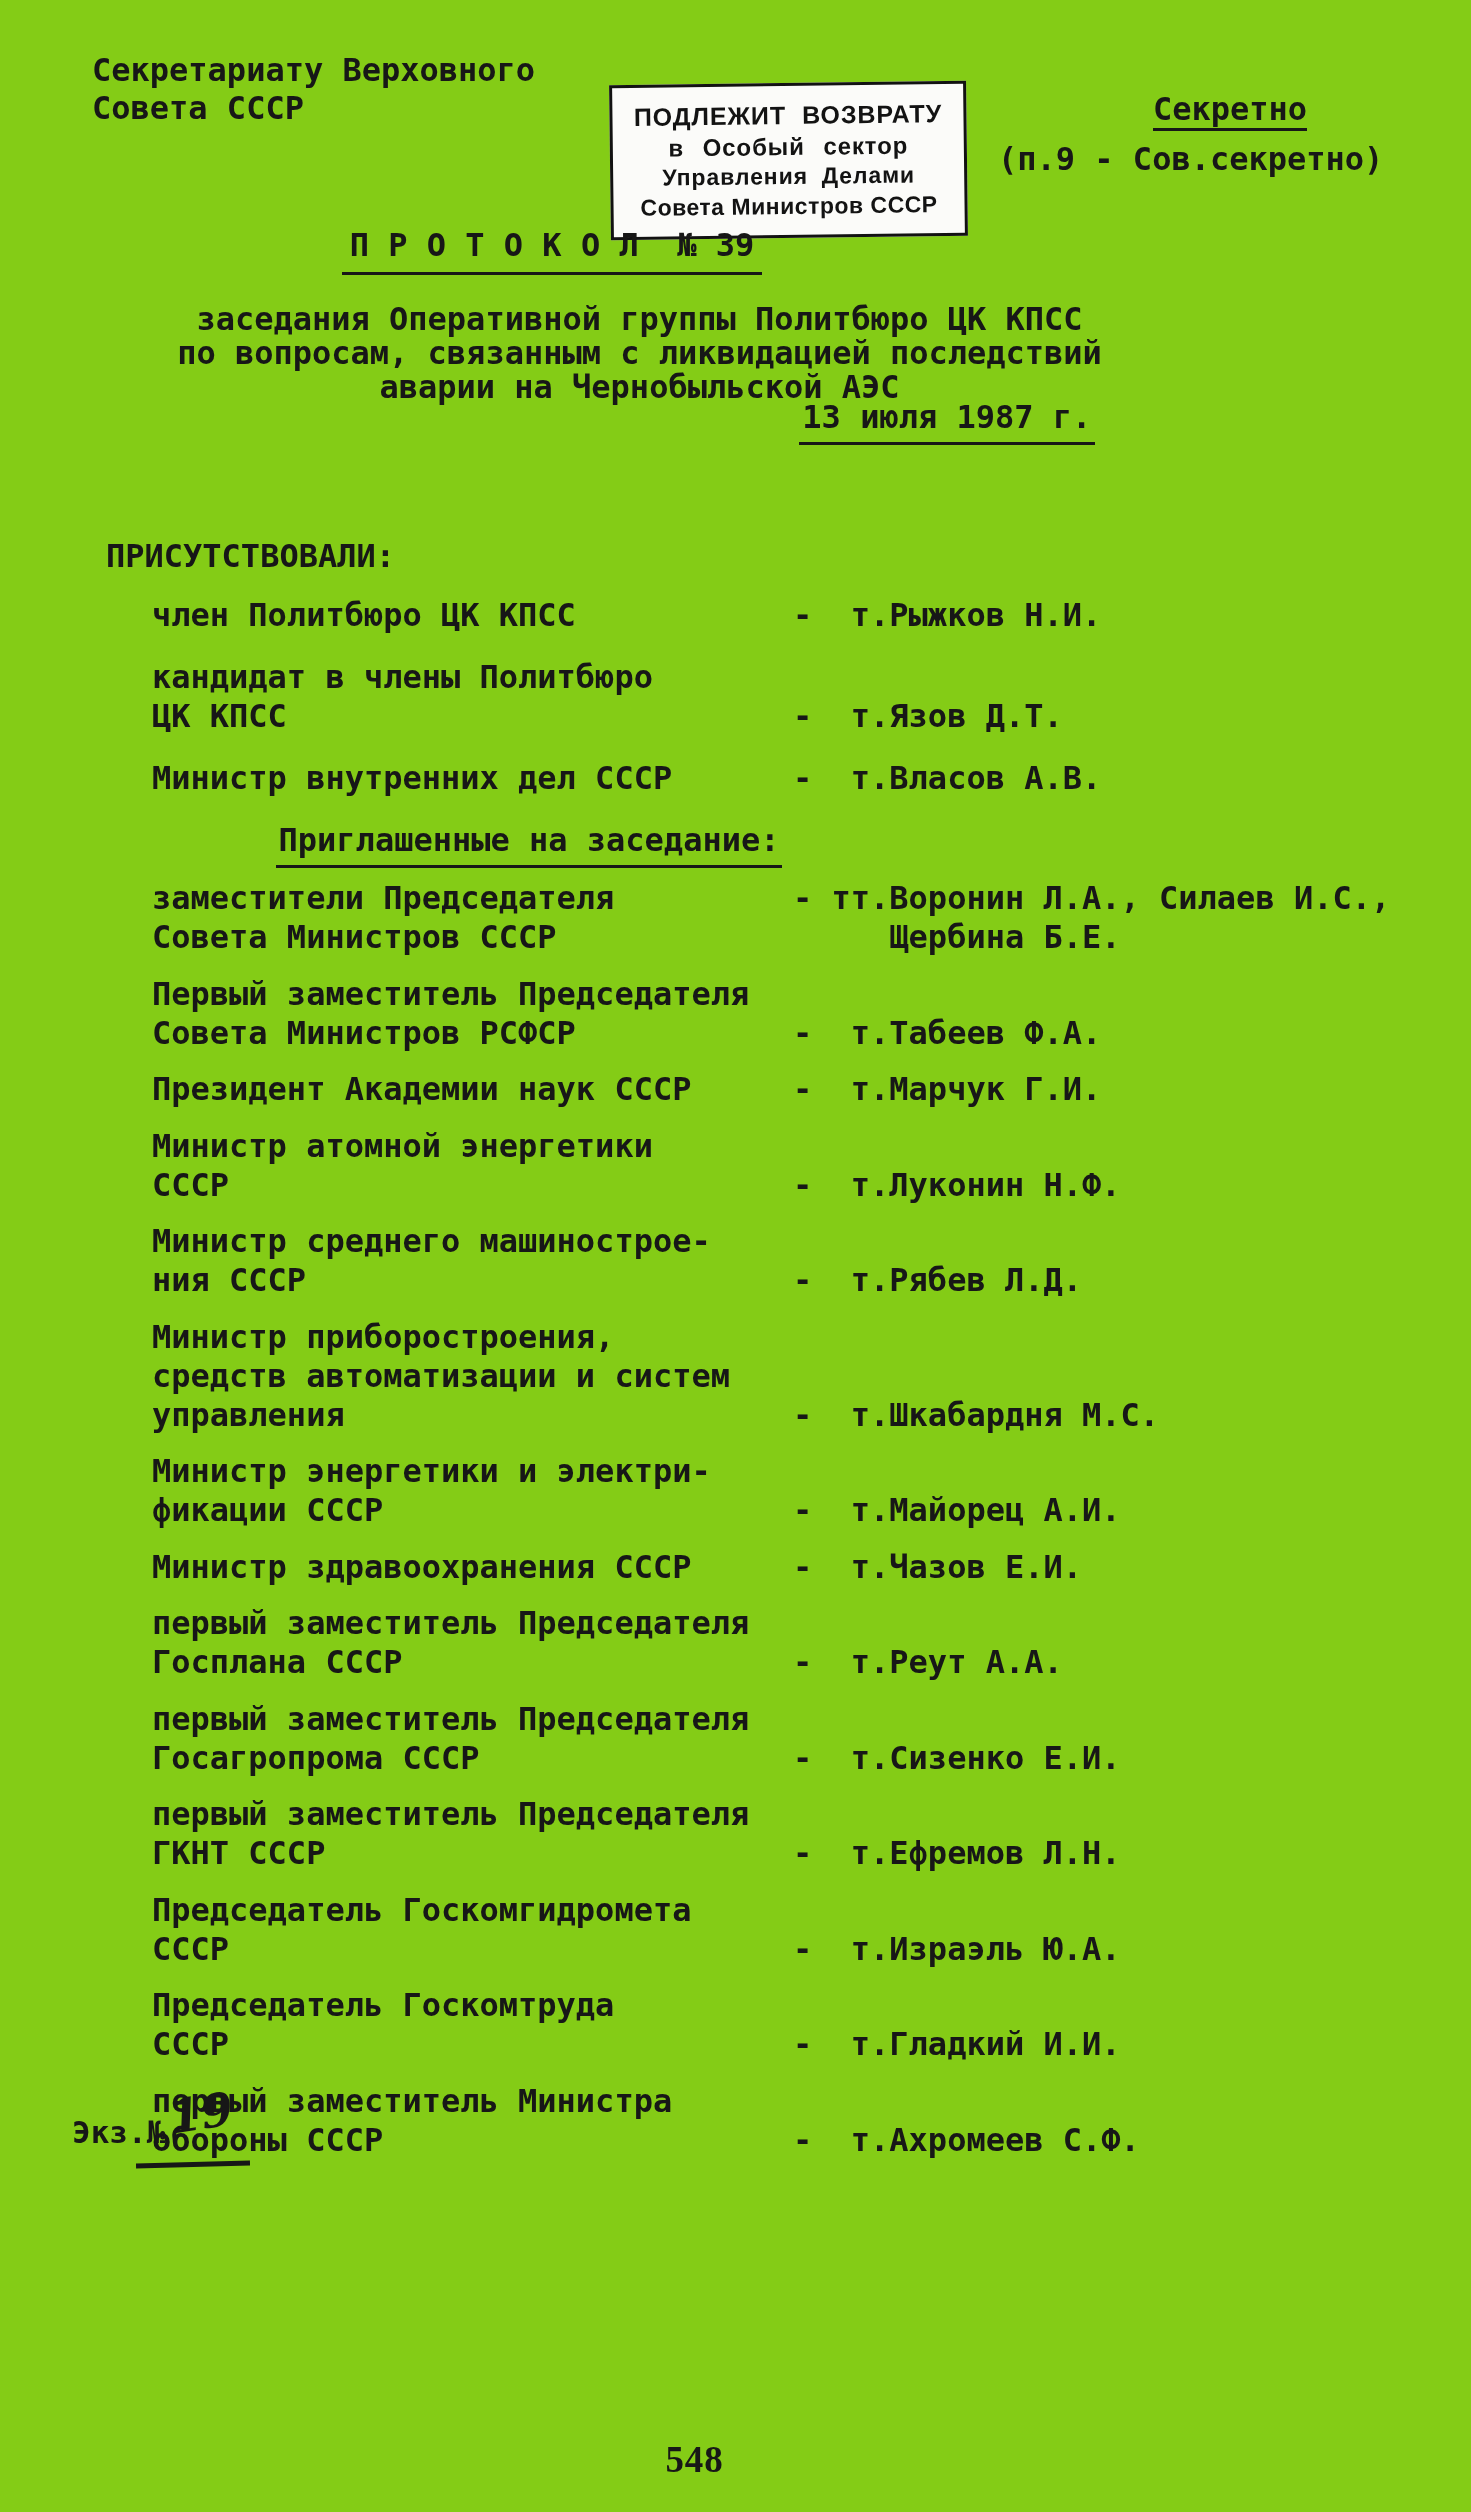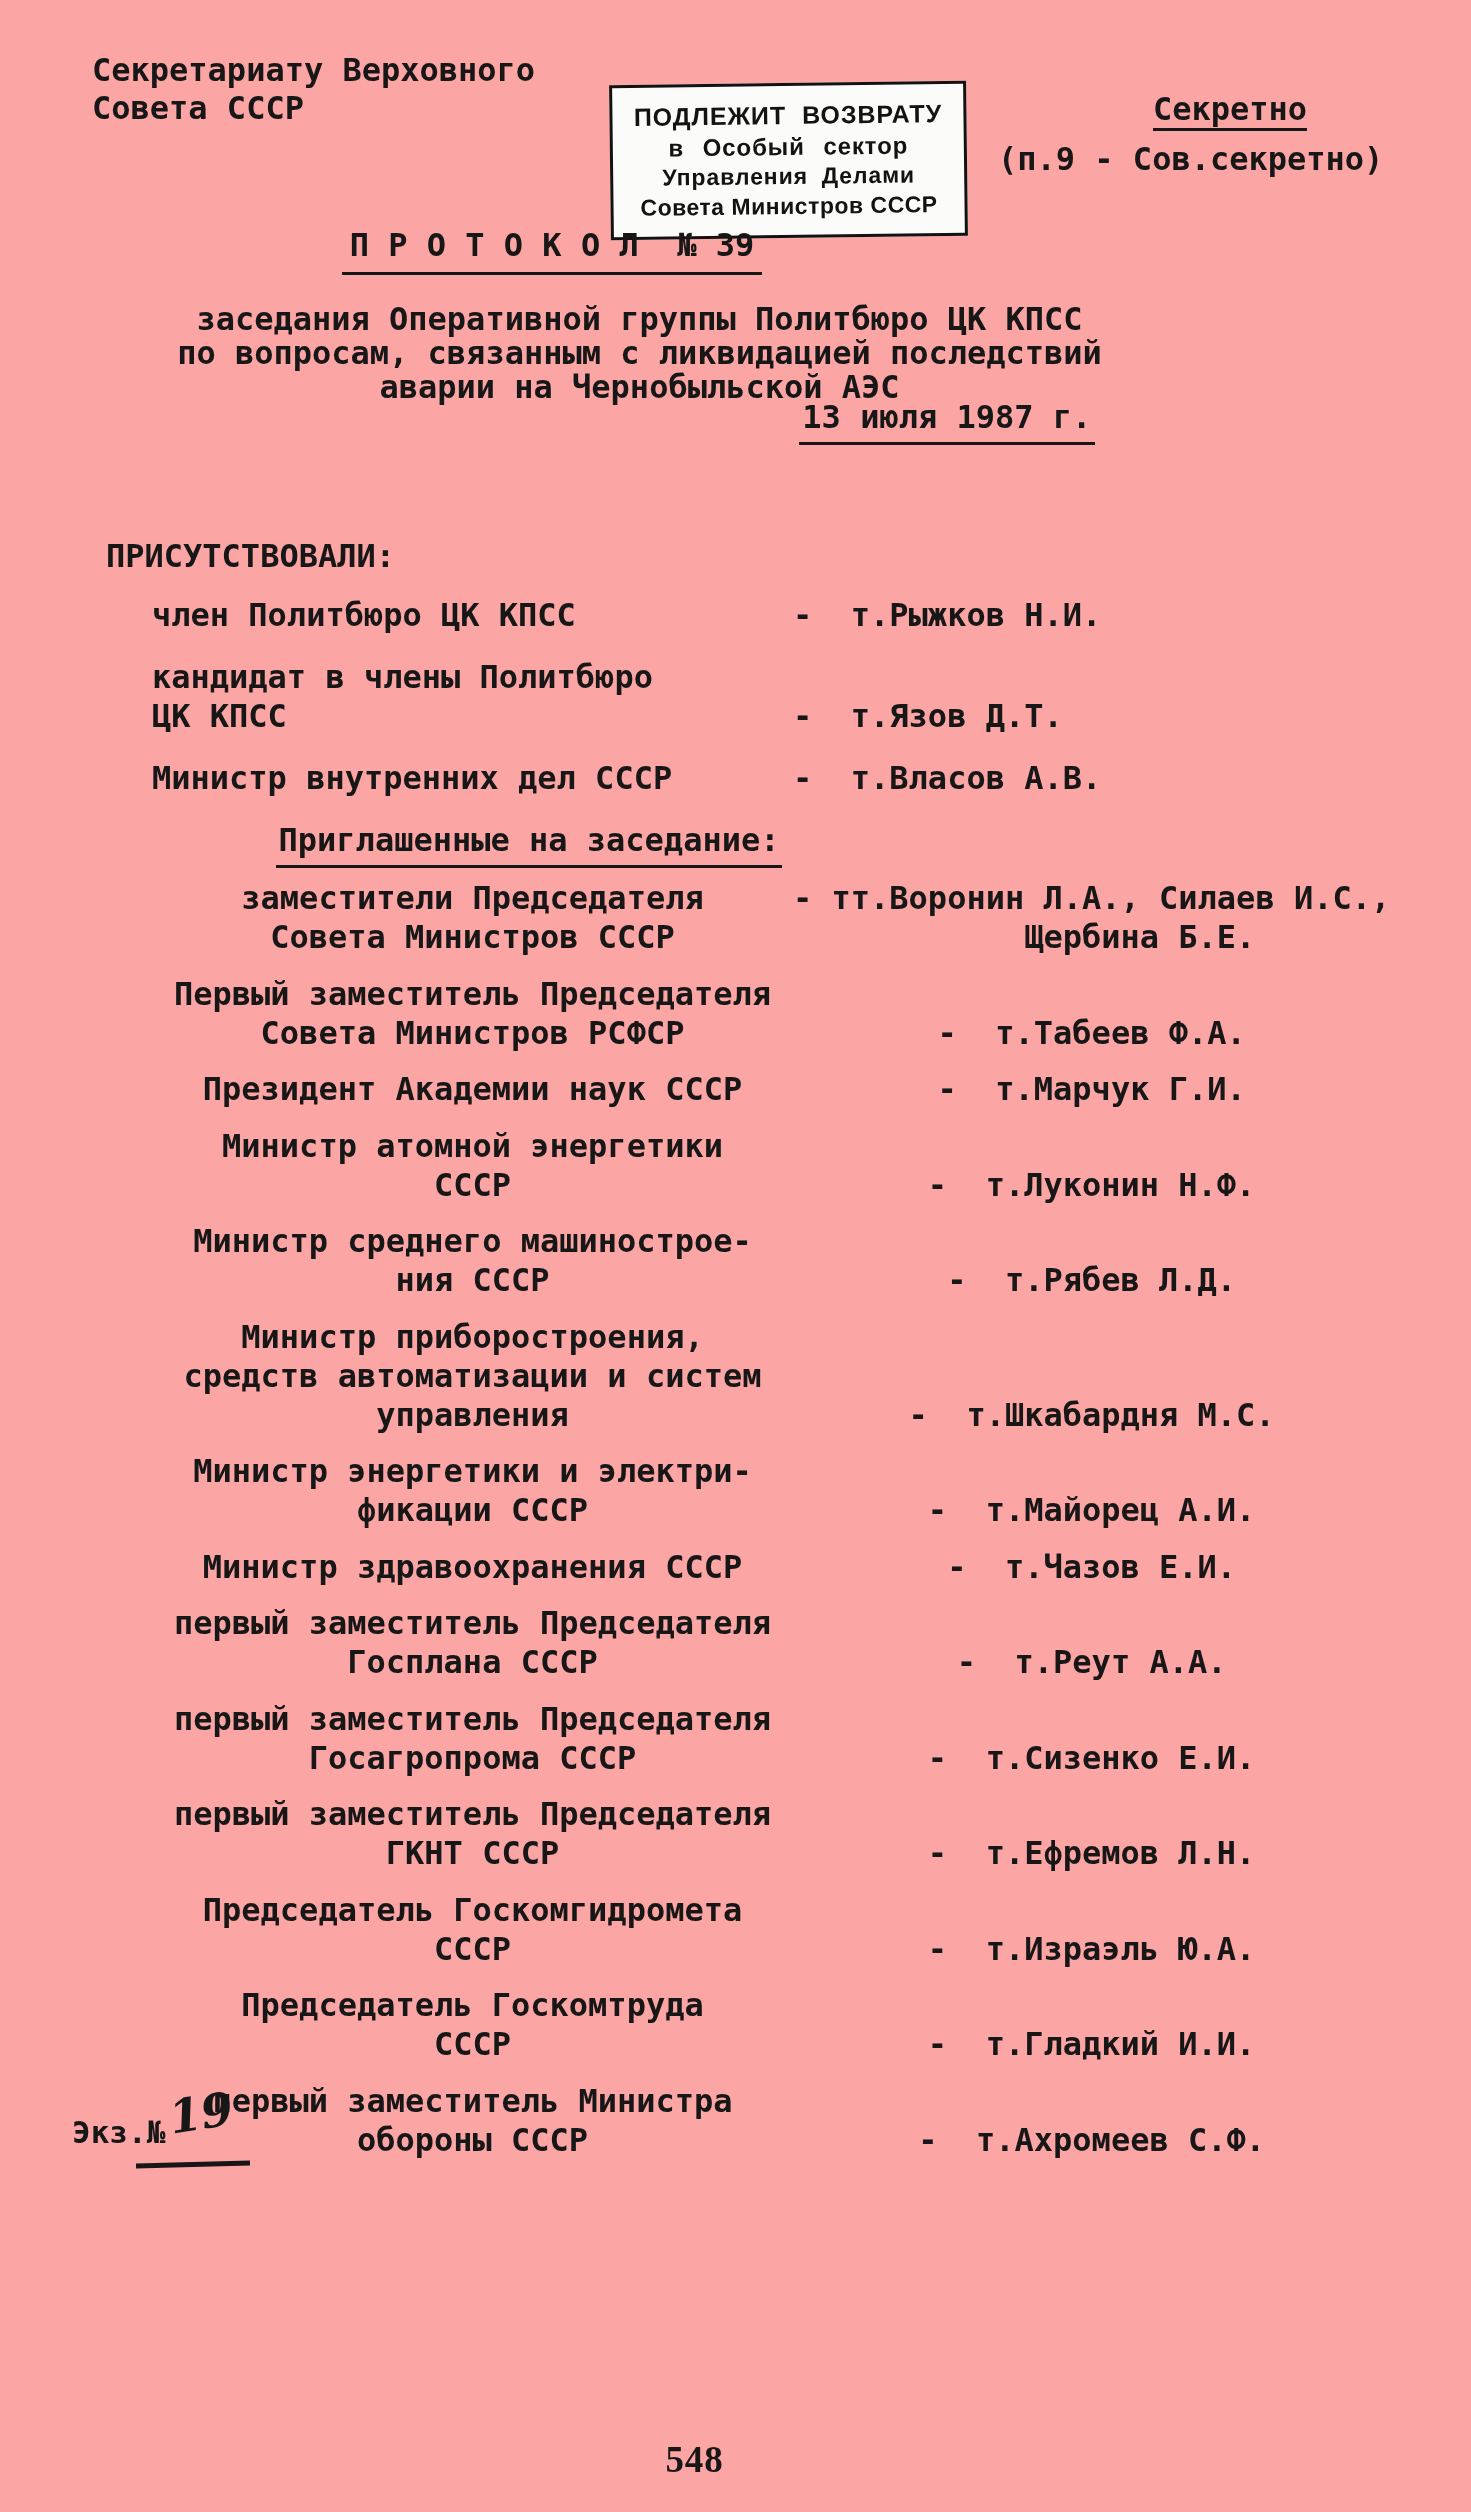--- a/index.html
+++ b/index.html
@@ -4,21 +4,21 @@
 <style>
   html, body {
     margin: 0;
     padding: 0;
     background: #fbfbf9;
   }
   .page {
     position: relative;
     width: 1472px;
     height: 2512px;
-    background: #fca5a5;
+    background: #84cc16;
     font-family: "DejaVu Sans Mono", monospace;
     font-weight: 700;
     color: #171717;
     overflow: hidden;
   }
 
   .recipient {
     position: absolute; left: 92px; top: 51px;
     font-size: 32px; line-height: 38px; white-space: pre;
   }
@@ -74,21 +74,21 @@
 
   .attendees { position: absolute; left: 152px; top: 596px; }
   .invited   { position: absolute; left: 152px; top: 879px; }
 
   .row {
     display: grid;
     grid-template-columns: 641px auto;
     align-items: end;
   }
   .attendees .row { margin-bottom: 23px; }
-  .invited .row   { margin-bottom: 17.5px; text-align: center; }
+  .invited .row   { margin-bottom: 17.5px; }
   .invited .row.top-align { align-items: start; }
   .role, .name { font-size: 32px; line-height: 39px; white-space: pre; }
 
   .invited-heading-wrap { position: absolute; left: 0; top: 821px; width: 1058px; text-align: center; }
   .invited-heading {
     display: inline-block; font-size: 32px; white-space: pre;
     border-bottom: 3.7px solid #171717; padding: 0 2.8px 6.4px;
   }
 
   .copy-label {

